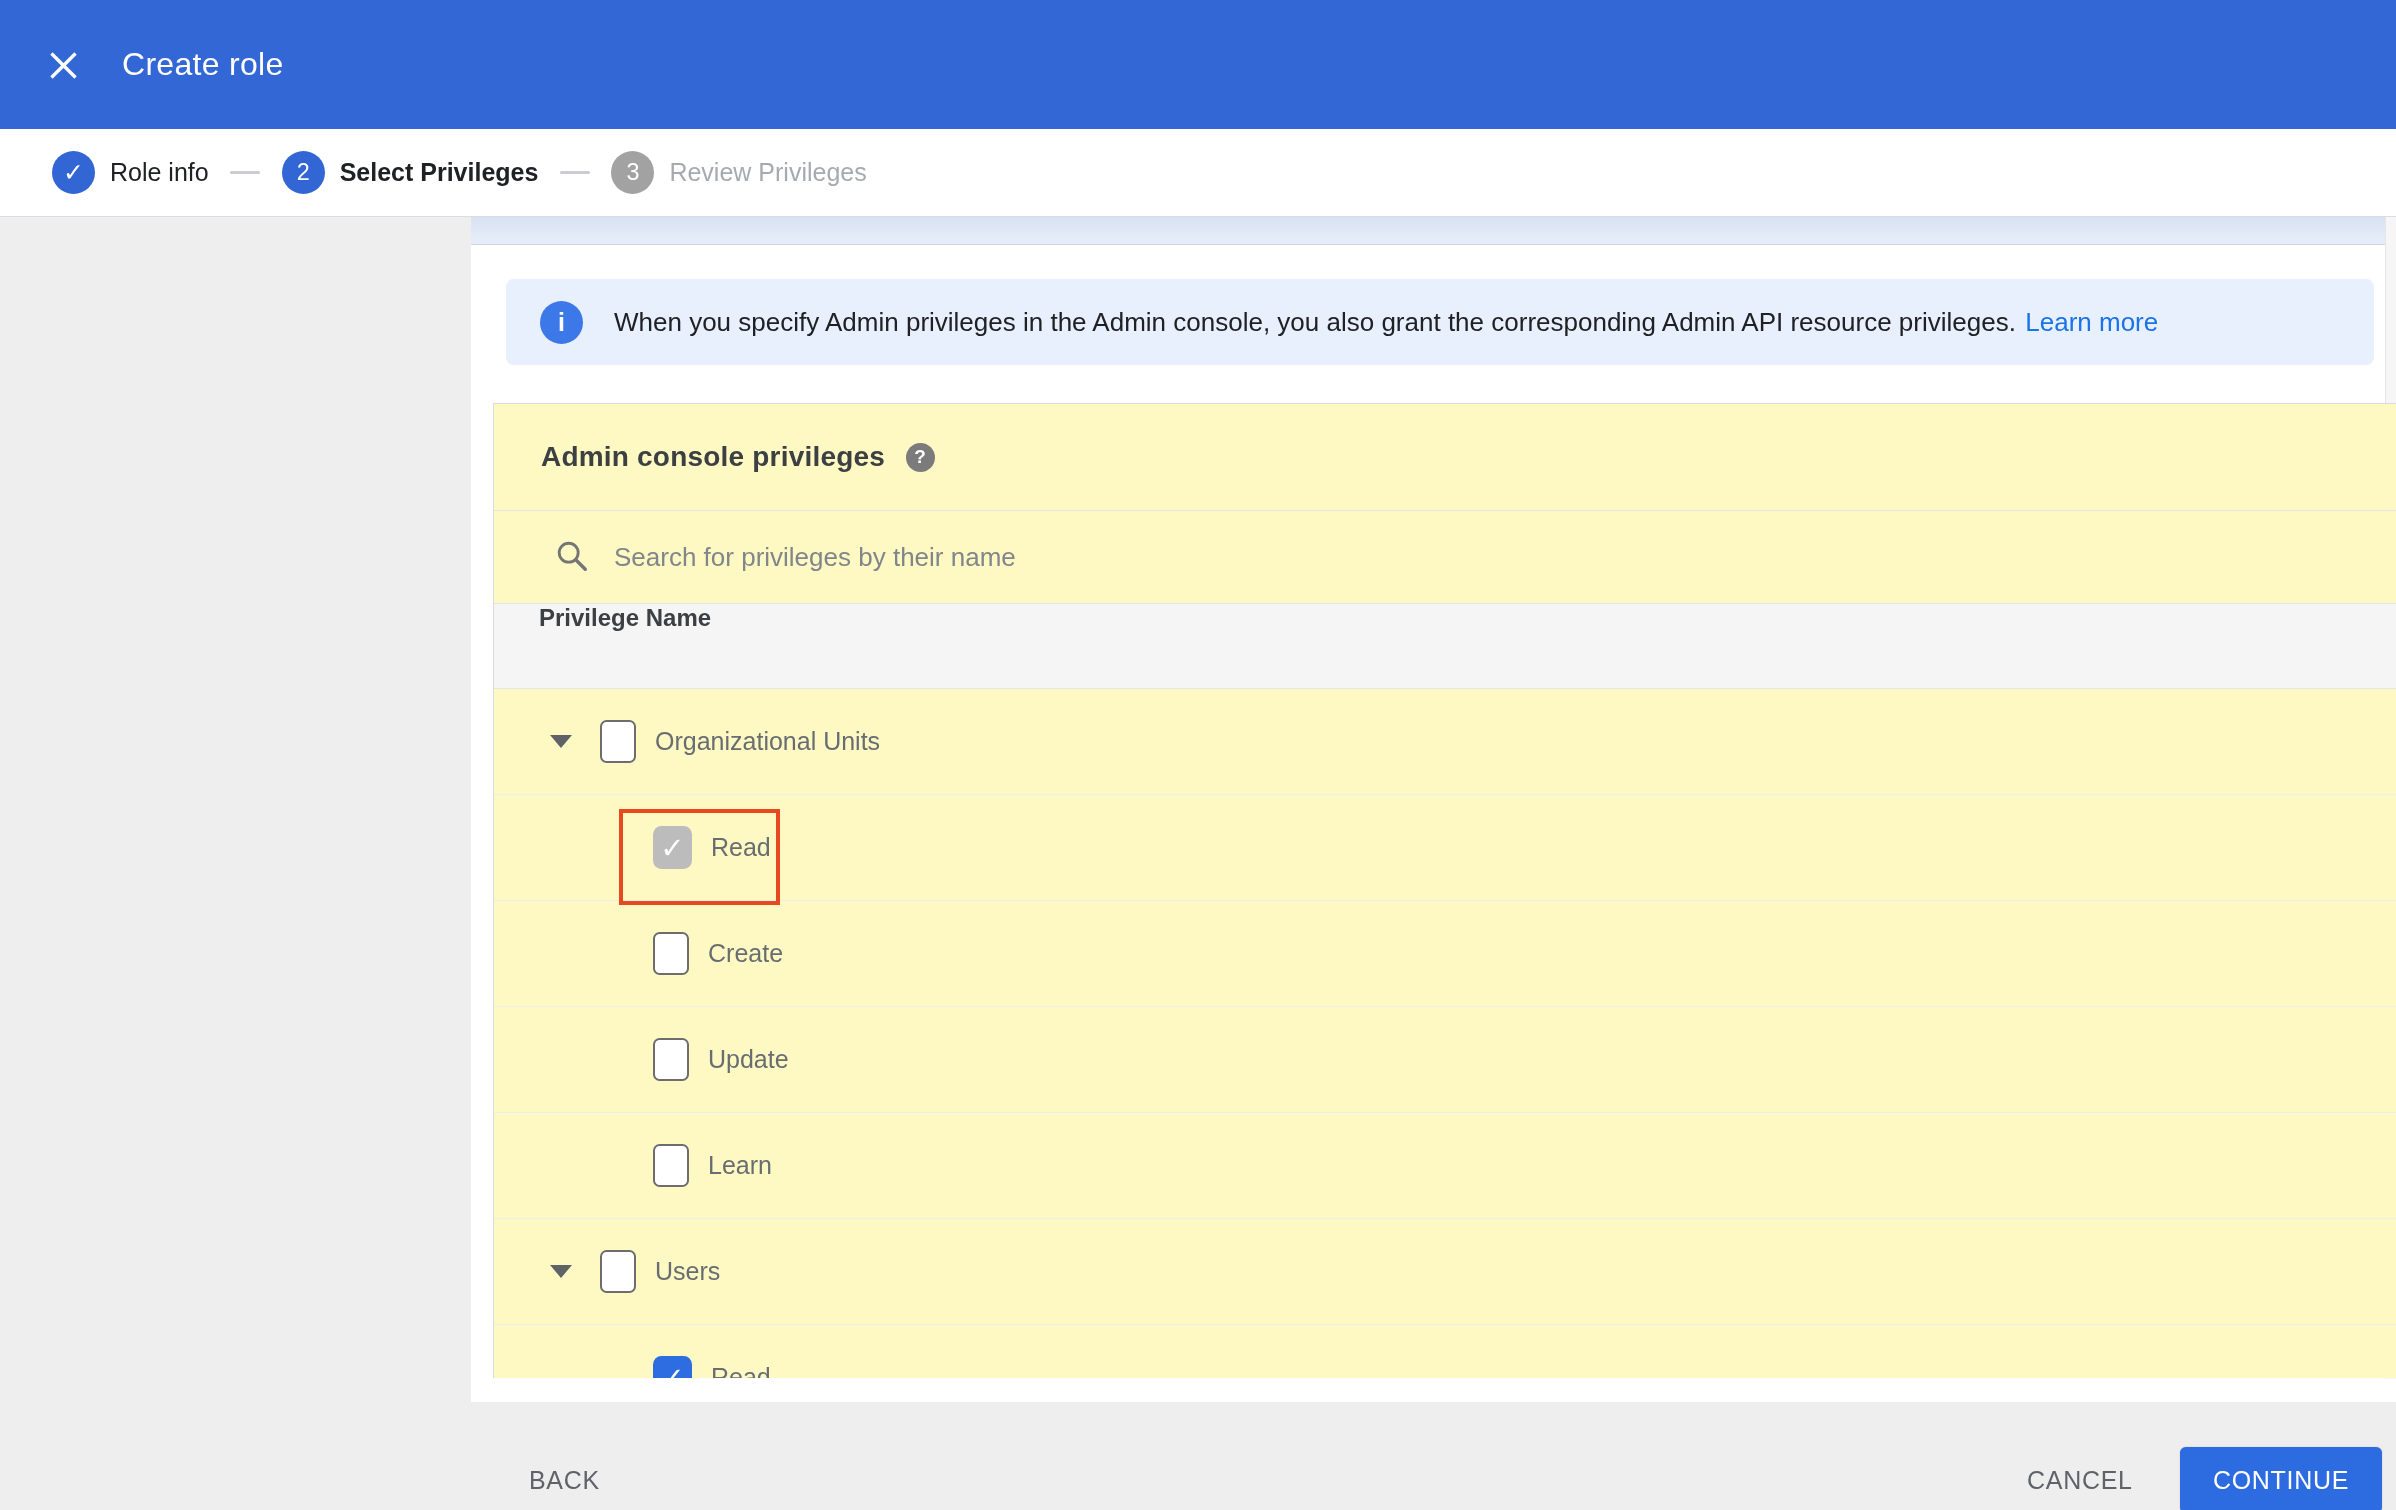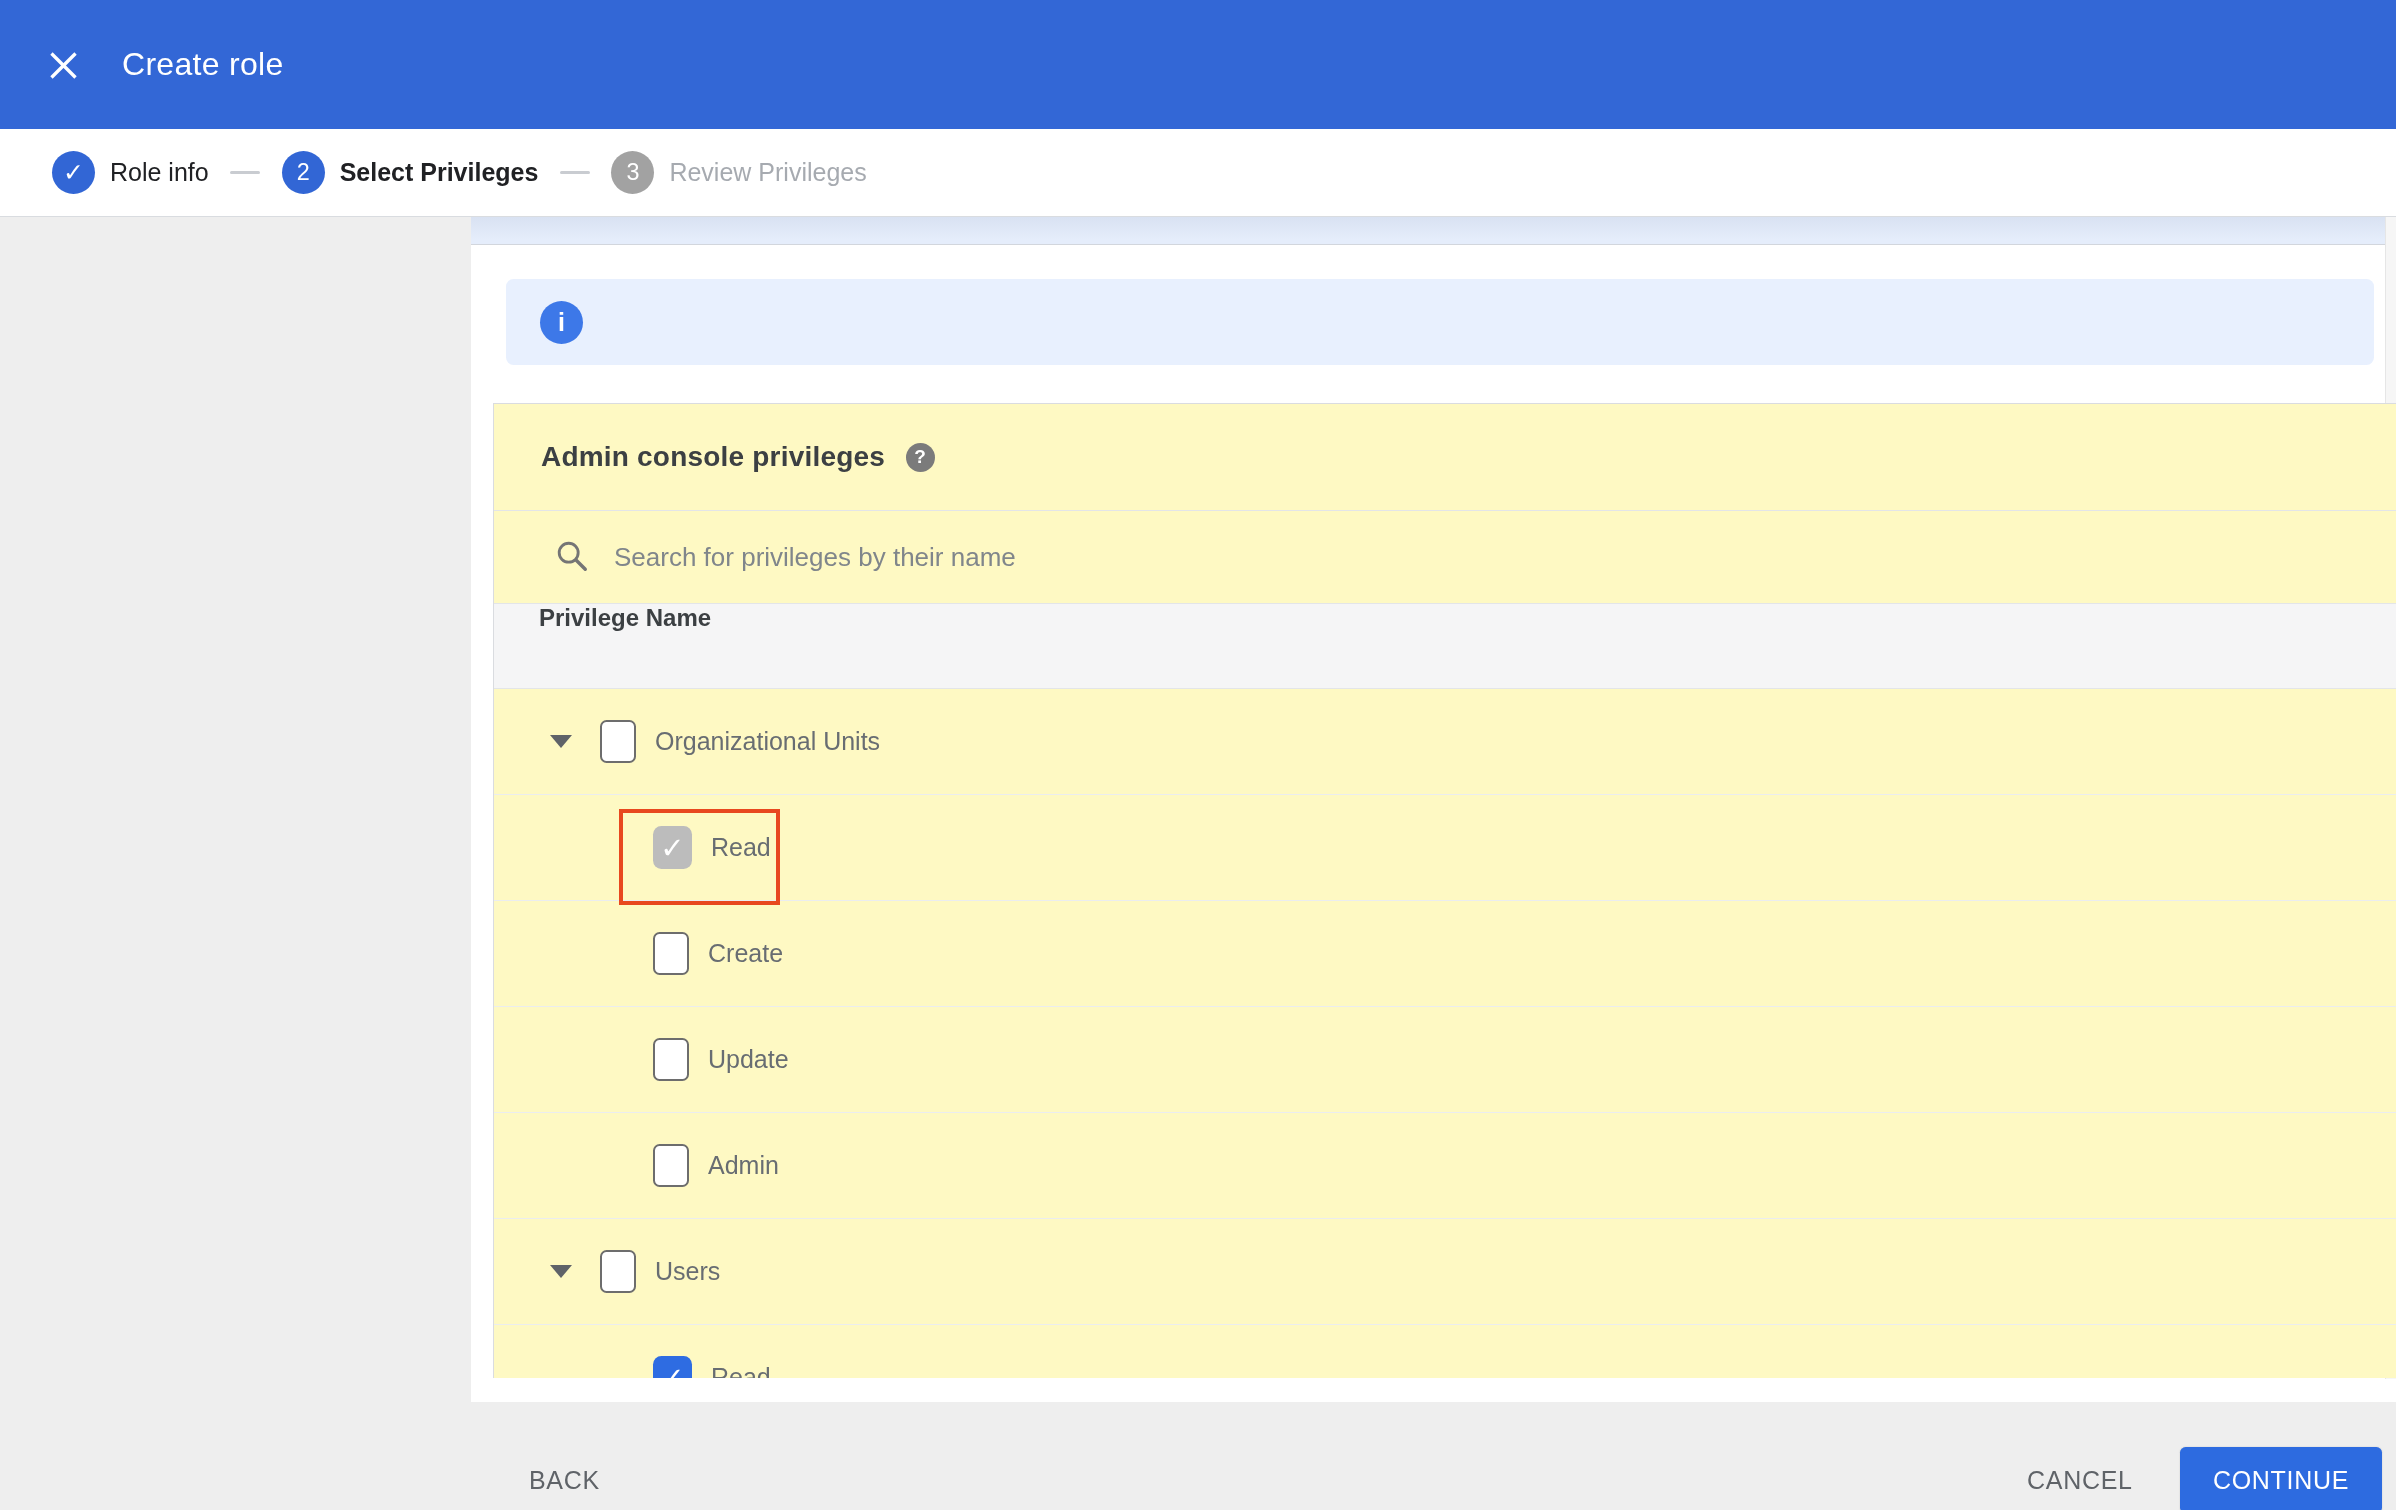--- a/index.html
+++ b/index.html
@@ -112,20 +112,21 @@
   </nav>
 
   <div class="sidebar"></div>
 
   <main class="content">
     <div class="bluestrip"></div>
     <div class="scrolltrack"></div>
 
     <section class="banner">
       <span class="info-icon">i</span>
+      <span class="banner-text"><span>When you specify Admin privileges in the Admin console, you also grant the corresponding Admin API resource privileges.</span><span class="banner-link">Learn more</span></span>
     </section>
 
     <section class="card">
       <div class="card-head">
         <span class="card-title">Admin console privileges</span>
         <span class="help-icon">?</span>
       </div>
 
       <div class="search-row">
         <span class="search-icon">
@@ -157,21 +158,21 @@
         <span class="row-label">Create</span>
       </div>
 
       <div class="prow child">
         <span class="cb"></span>
         <span class="row-label">Update</span>
       </div>
 
       <div class="prow child">
         <span class="cb"></span>
-        <span class="row-label">Admin</span>
+        <span class="row-label">Learn</span>
       </div>
 
       <div class="prow parent">
         <span class="tri"></span>
         <span class="cb"></span>
         <span class="row-label">Users</span>
       </div>
 
       <div class="prow child">
         <span class="cb checked blue">✓</span>

